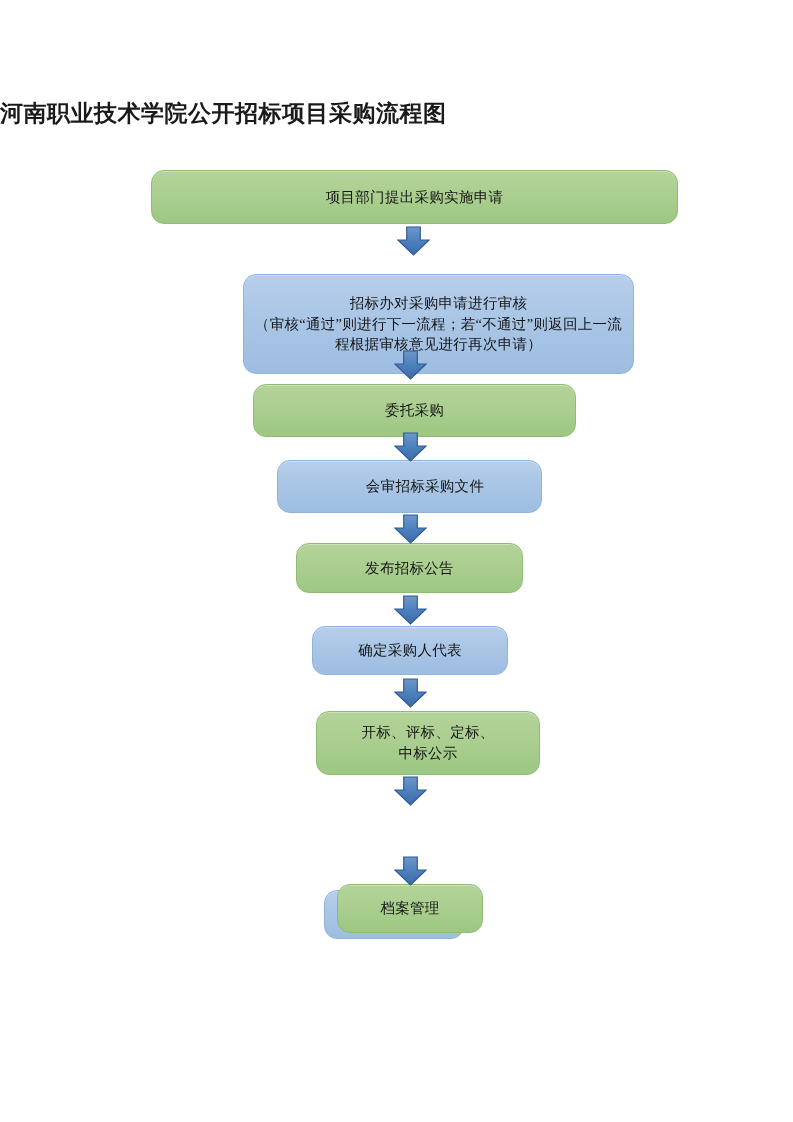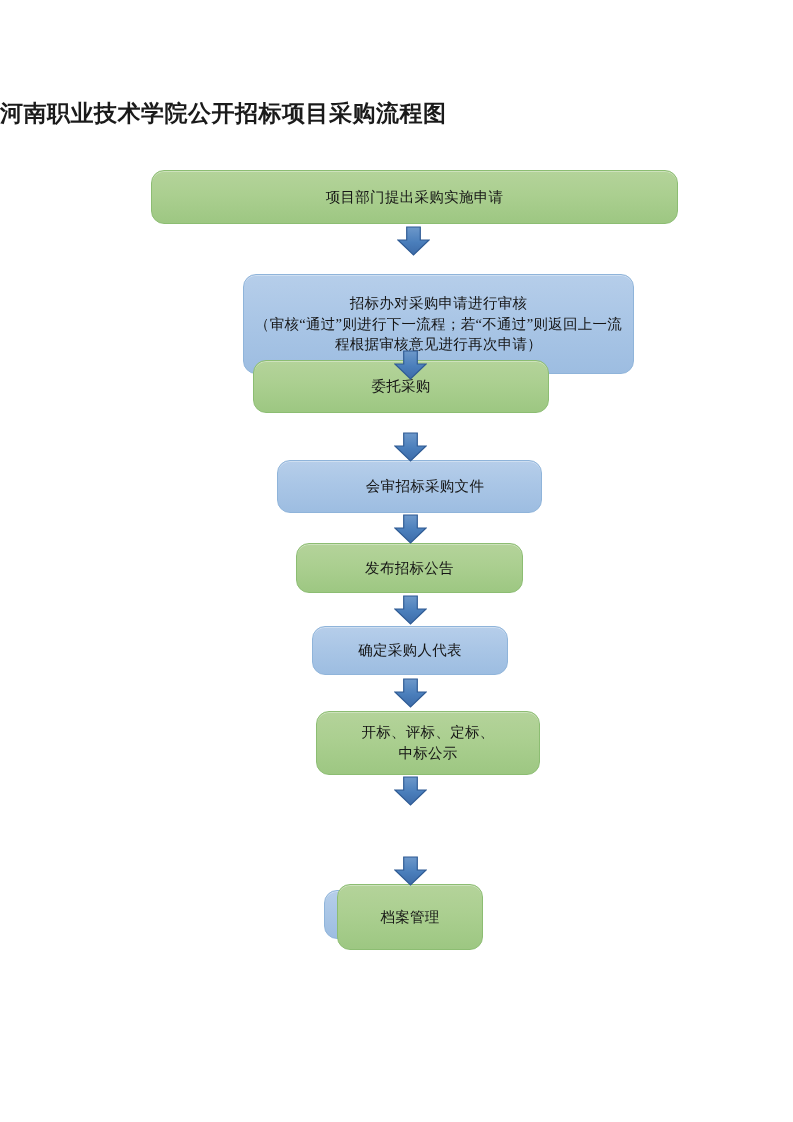--- a/index.html
+++ b/index.html
@@ -84,40 +84,40 @@
   <div class="title">河南职业技术学院公开招标项目采购流程图</div>
 
   <div id="nodes-layer">
       <div class="node green" style="left: 151px; top: 170px; width: 527px; height: 54px;">
         <span class="label">项目部门提出采购实施申请</span>
       </div>
       <div class="node blue" style="left: 214px; top: 274px; width: 391px; height: 100px; margin-left: 29px;">
         <span class="label">招标办对采购申请进行审核
 （审核“通过”则进行下一流程；若“不通过”则返回上一流程根据审核意见进行再次申请）</span>
       </div>
-      <div class="node green" style="left: 253px; top: 360px; width: 296px; height: 53px;">
+      <div class="node green" style="left: 253px; top: 384px; width: 323px; height: 53px;">
         <span class="label">委托采购</span>
       </div>
       <div class="node blue" style="left: 277px; top: 460px; width: 265px; height: 53px; padding-left: 31px;">
         <span class="label">会审招标采购文件</span>
       </div>
       <div class="node green" style="left: 296px; top: 543px; width: 227px; height: 50px; justify-content: center;">
         <span class="label">发布招标公告</span>
       </div>
       <div class="node blue" style="left: 312px; top: 626px; width: 196px; height: 49px; justify-content: center;">
         <span class="label">确定采购人代表</span>
       </div>
       <div class="node green" style="left: 316px; top: 711px; width: 224px; height: 64px;">
         <span class="label">开标、评标、定标、
 中标公示</span>
       </div>
       <div class="node blue" style="left: 324px; top: 854px; width: 140px; height: 49px; margin-top: 36px;">
         <span class="label">签订合同</span>
       </div>
-      <div class="node green" style="left: 337px; top: 884px; width: 146px; height: 66px;">
+      <div class="node green" style="left: 337px; top: 884px; width: 146px; height: 49px;">
         <span class="label">档案管理</span>
       </div>
     </div>
   <div id="arrows-layer">
       <div class="arrow" style="left: 397px; top: 226px; width: 33px; height: 30px;">
         <svg viewBox="0 0 34 30" preserveAspectRatio="none" xmlns="http://www.w3.org/2000/svg">
           <defs>
             <linearGradient id="ag-arrow-1" x1="0" y1="0" x2="0" y2="1">
               <stop offset="0%" stop-color="#6d98ca"></stop>
               <stop offset="55%" stop-color="#4a7ebb"></stop>

